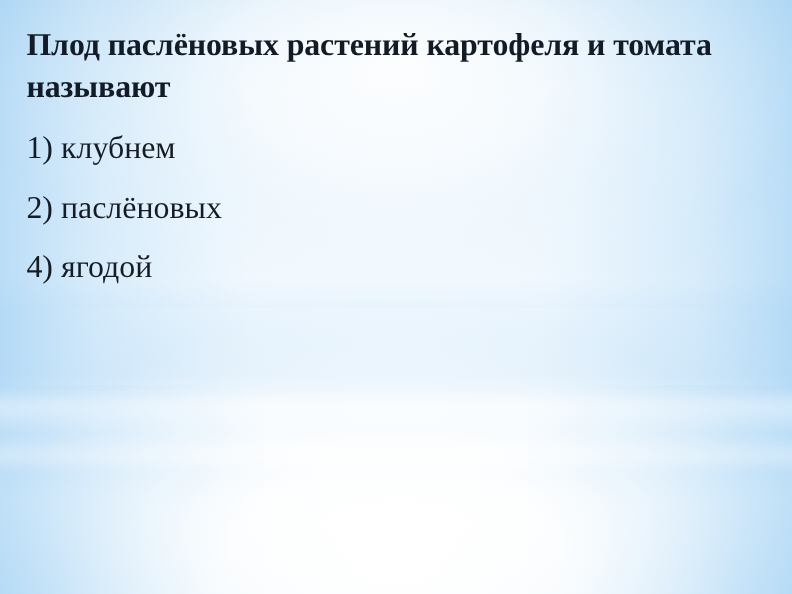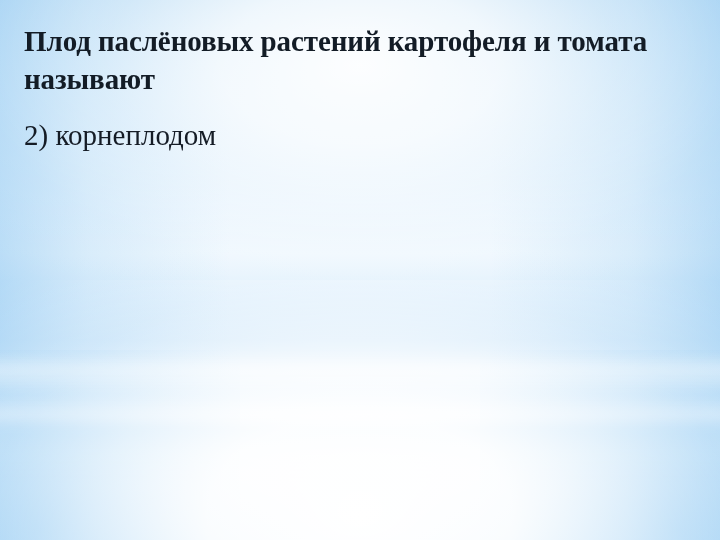--- a/index.html
+++ b/index.html
@@ -209,19 +209,27 @@
   <div class="bg-corner-bl"></div>
   <div class="bg-corner-br"></div>
   <div class="bg-glow-bottom"></div>
 
   <div class="content">
 
     <p class="question">Плод паслёновых растений картофеля и томата называют</p>
 
     <ul class="options">
       <li class="option">
+        <span>1)</span>
+        <span>клубнем</span>
+      </li>
+      <li class="option">
         <span>2)</span>
-        <span>корнеплодом</span>
+        <span>паслёновых</span>
+      </li>
+      <li class="option">
+        <span>4)</span>
+        <span>ягодой</span>
       </li>
     </ul>
 
   </div>
 </div>
 
 </body></html>

